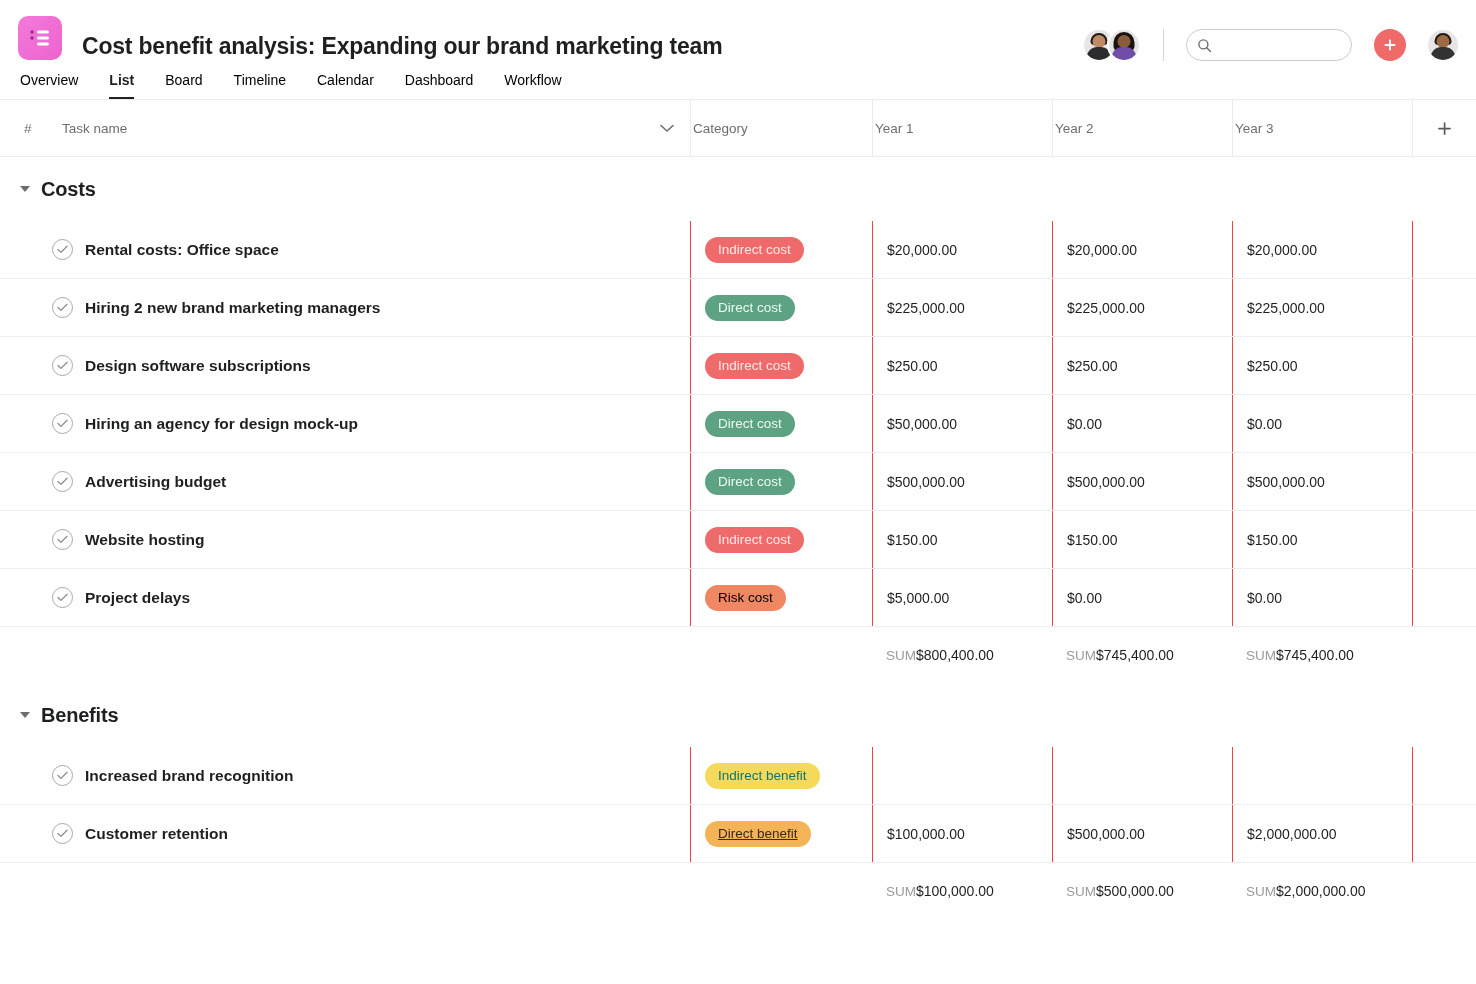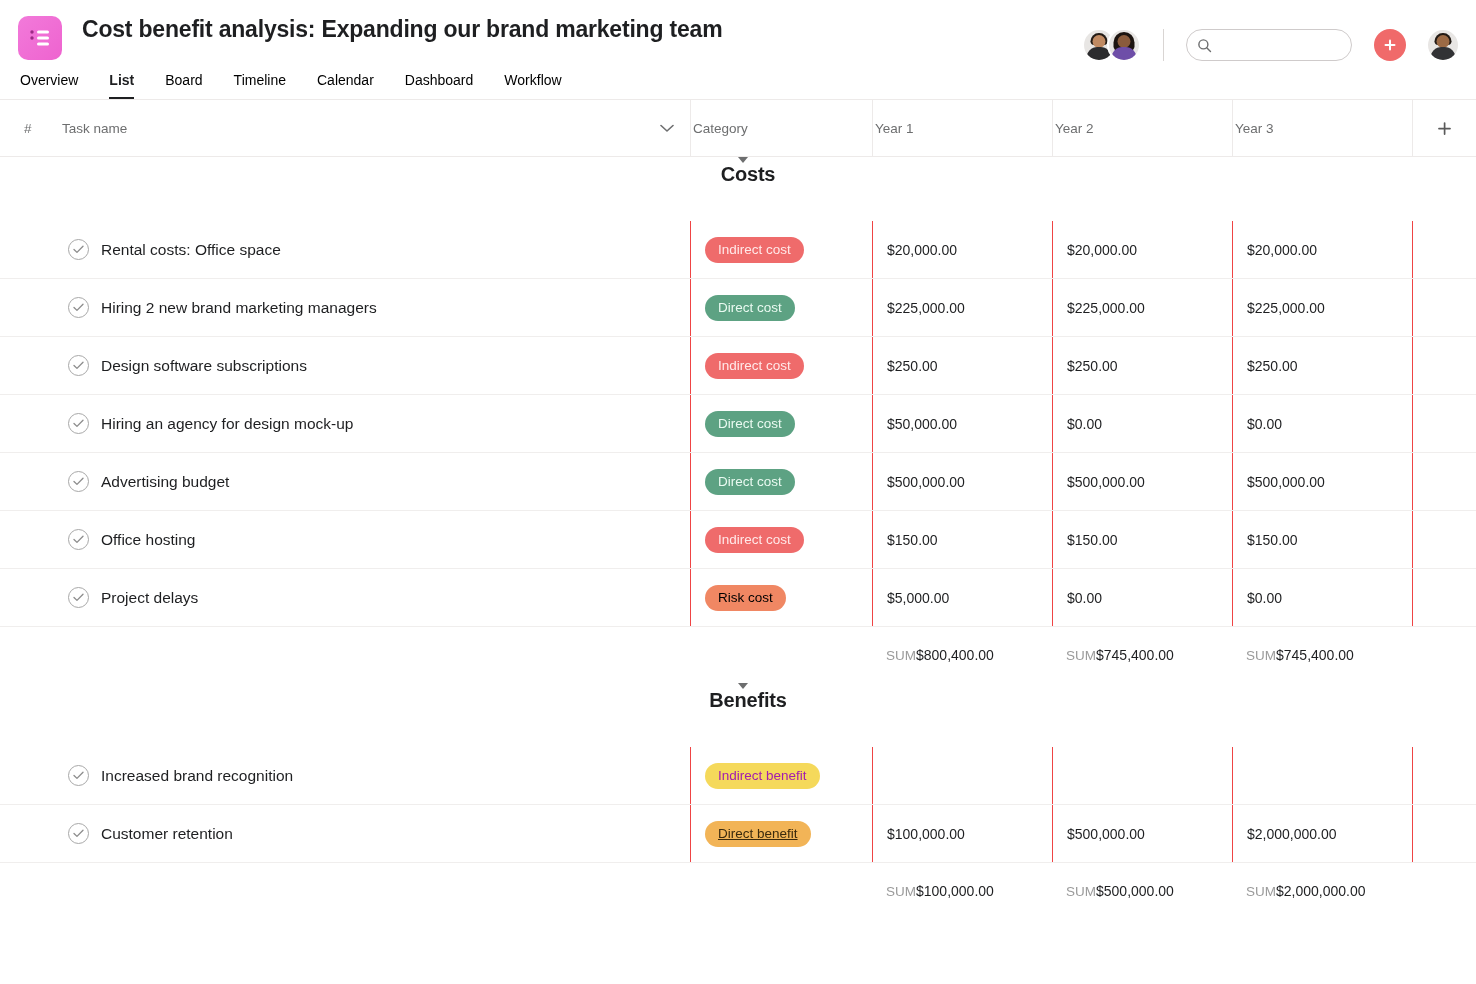--- a/index.html
+++ b/index.html
@@ -12,21 +12,21 @@
   }
 
   
   .header {
     position: relative;
     height: 100px;
     border-bottom: 1px solid #edeae9;
   }
   .header-top {
     display: flex;
-    align-items: flex-start;
+    align-items: flex-end;
     padding: 16px 0 0 18px;
     height: 60px;
   }
   .project-icon {
     width: 44px; height: 44px;
     border-radius: 10px;
     background: #f06ad6;
     background: linear-gradient(135deg,#f27ada 0%,#ee63cf 100%);
     display: flex; align-items: center; justify-content: center;
     flex: 0 0 auto;
@@ -170,21 +170,20 @@
   .hash { font-size: 13.5px; color:#6d6e6f; width: 38px; }
   .head-taskname { flex: 1; }
   .chev { color:#6d6e6f; }
   .head-plus { justify-content: center; padding-left:0; }
 
   
   .section-row {
     height: 64px;
     display: flex; align-items: center;
     padding-left: 20px;
-    flex-direction: column;
   }
   .caret {
     width: 0; height: 0;
     border-left: 5px solid transparent;
     border-right: 5px solid transparent;
     border-top: 6px solid #6d6e6f;
     margin-right: 11px;
     cursor: pointer;
   }
   .section-title {
@@ -195,21 +194,21 @@
 
   
   .task-row { height: 58px; border-bottom: 1px solid #f0eeed; }
   .cell {
     display: flex; align-items: center;
     border-left: 1px solid #ef4444;
     padding-left: 14px;
     font-size: 14px;
     color: #1e1f21;
   }
-  .cell.first { border-left: none; padding-left: 16px; }
+  .cell.first { border-left: none; padding-left: 0; font-weight: bold; }
   .task-inner {
     display: flex; align-items: center;
     padding-left: 52px; width: 100%;
   }
   .check {
     width: 21px; height: 21px;
     flex: 0 0 21px;
     border-radius: 50%;
     border: 1.5px solid #a8a8a8;
     display: flex; align-items: center; justify-content: center;
@@ -222,21 +221,21 @@
     display: inline-flex; align-items: center;
     height: 26px;
     padding: 0 13px;
     border-radius: 13px;
     font-size: 13.5px;
     white-space: nowrap;
   }
   .pill.indirect-cost   { background:#ef6b6b; color:#ffe9e9; }
   .pill.direct-cost     { background:#5da283; color:#eafaf1; }
   .pill.risk-cost       { background:#f08763; color:#000000; }
-  .pill.indirect-benefit{ background:#f5d95b; color:#a21caf; }
+  .pill.indirect-benefit{ background:#f5d95b; color:#0f766e; }
   .pill.direct-benefit  { background:#f2b457; color:#3b2a0d;text-decoration:underline; }
 
   
   .sum-row { height: 56px; }
   .sum-cell {
     display: flex; align-items: center;
     padding-left: 14px;
     font-size: 14px;
   }
   .sum-label { color: #9b9b9b; font-size: 13.5px; }
@@ -437,21 +436,21 @@
   </div>
 
   <div class="row task-row">
     <div class="cell first c-task">
       <div class="task-inner">
         <span class="check">
           <svg width="11" height="9" viewBox="0 0 12 10" aria-hidden="true">
               <polyline points="1,5 4.3,8.2 11,1.4" fill="none" stroke="#8d8d8d" stroke-width="1.5" stroke-linecap="round" stroke-linejoin="round"></polyline>
             </svg>
         </span>
-        <span class="task-name">Office hosting</span>
+        <span class="task-name">Website hosting</span>
       </div>
     </div>
     <div class="cell c-cat">
       <span class="pill indirect-cost">Indirect cost</span>
     </div>
     <div class="cell c-y1">$150.00</div>
     <div class="cell c-y2">$150.00</div>
     <div class="cell c-y3">$150.00</div>
     <div class="cell c-plus"></div>
   </div>

